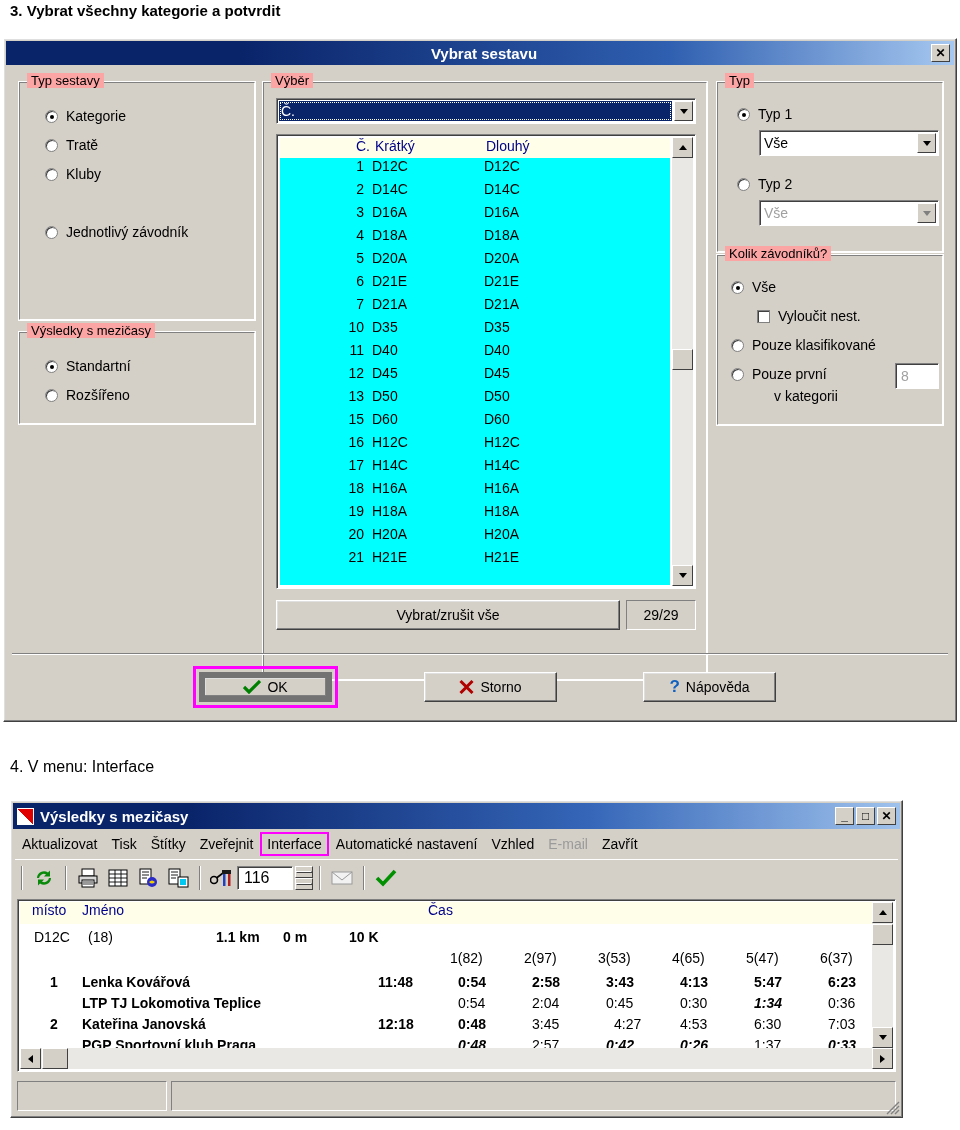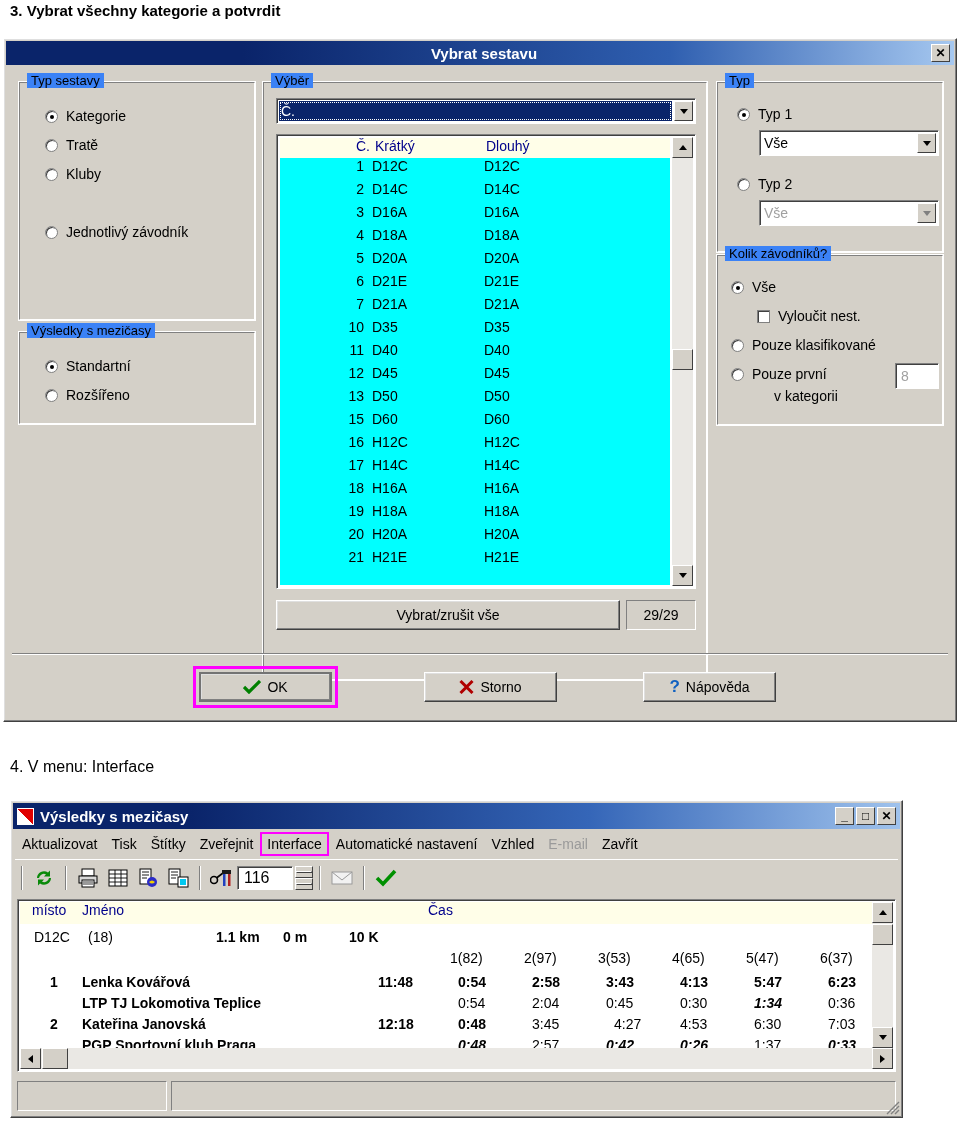--- a/index.html
+++ b/index.html
@@ -61,21 +61,21 @@
     box-shadow: inset 1px 1px 0 #808080, 0 0 0 0 transparent;
   }
   .groupbox > .gb-inner {
     position:absolute; inset:0;
     border-top:1px solid #808080; border-left:1px solid #808080;
     border-right:1px solid #fff; border-bottom:1px solid #fff;
     pointer-events:none;
   }
   .gb-label {
     position: absolute; top: -9px; left: 8px;
-    background: #3b82f6; padding: 0 4px;
+    background: #fca5a5; padding: 0 4px;
     font-size: 13px; color: #000; white-space: nowrap;
   }
 
   .radio-row { position: absolute; display:flex; align-items:center; }
   .radio {
     width: 13px; height: 13px; border-radius: 50%;
     background: #ffffff;
     border: 1px solid #808080;
     box-shadow: inset 1px 1px 0 #404040, inset -1px -1px 0 #ffffff;
     position: relative; flex: 0 0 auto;
@@ -175,21 +175,21 @@
 
   
   .btn {
     position:absolute; background:#d4d0c8;
     border-top:1px solid #ffffff; border-left:1px solid #ffffff;
     border-right:1px solid #404040; border-bottom:1px solid #404040;
     box-shadow: inset -1px -1px 0 #808080, inset 1px 1px 0 #dfdfdf;
     display:flex; align-items:center; justify-content:center;
     font-size:14px; color:#000; white-space:nowrap;
   }
-  .btn.defaulted { border:2px solid #737373; }
+  .btn.defaulted { border:6px solid #737373; }
   .btn .blabel { margin-left:6px; }
 
   .magenta-hl {
     position:absolute;
     border:3px solid #ff00ff;
   }
 
   .readonly-box {
     position:absolute; background:#d4d0c8;
     border-top:1px solid #808080; border-left:1px solid #808080;

